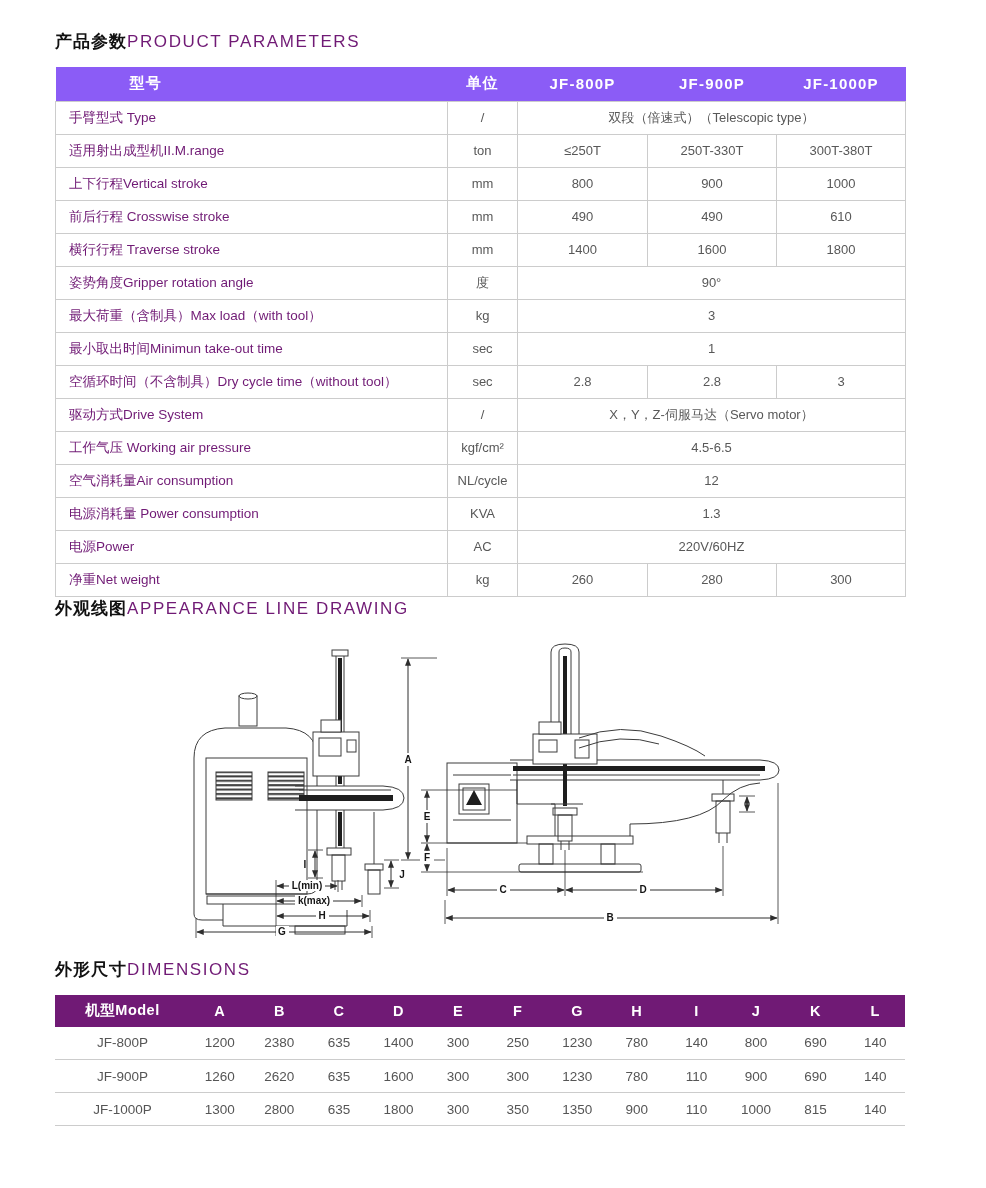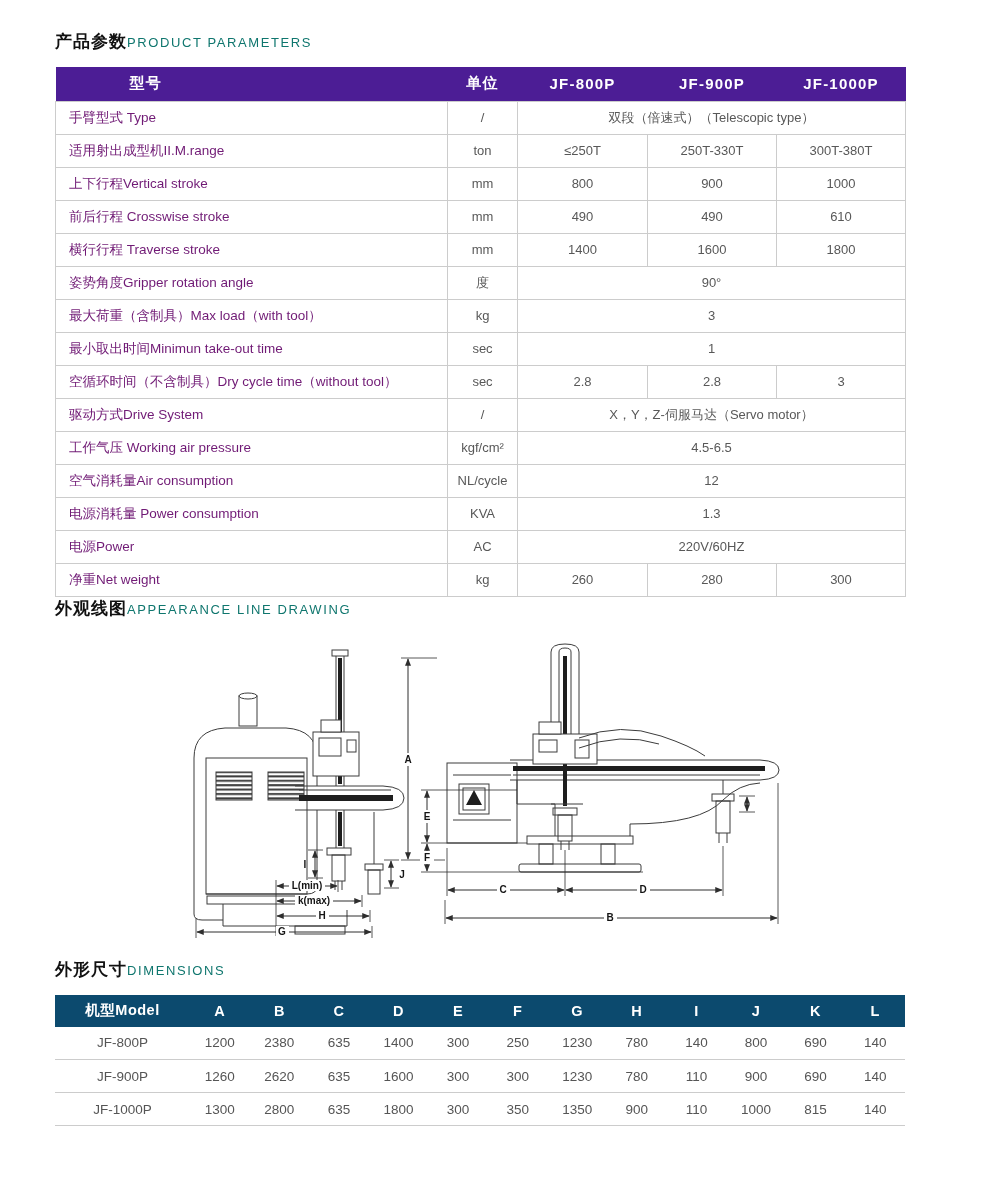--- a/index.html
+++ b/index.html
@@ -6,37 +6,37 @@
   html,body { margin:0; padding:0; background:#ffffff; }
   body {
     width: 986px; height: 1188px;
     font-family: "Liberation Sans", sans-serif;
     color:#333;
   }
   .content { padding: 30px 0 0 55px; width: 905px; }
 
   .sec-title { display:flex; align-items:baseline; gap:0; margin:0 0 14px 0; }
   .sec-title .zh { font-size:17px; font-weight:bold; color:#111; letter-spacing:1px; }
-  .sec-title .en { font-size:13px; color:#0f766e; letter-spacing:1.6px; }
+  .sec-title .en { font-size:17px; color:#701a75; letter-spacing:1.6px; }
 
   table { border-collapse:collapse; table-layout:fixed; width:850px; }
 
   .spec-table th {
-    background:#4c1d95; color:#fff; font-size:15px; font-weight:bold;
+    background:#8b5cf6; color:#fff; font-size:15px; font-weight:bold;
     height:34px; letter-spacing:1.2px; border:0; padding:0;
   }
   .spec-table th.h-model { text-align:left; padding-left:74px; }
   .spec-table td {
     border:1px solid #cccccc; height:33px; text-align:center;
     font-size:13px; color:#585858; padding:0 4px;
   }
   .spec-table td.lbl { text-align:left; padding-left:13px; color:#701a75; font-size:13.5px; }
 
   .dims-table th {
-    background:#0c4a6e; color:#fff; font-size:14.5px; font-weight:bold;
+    background:#701a75; color:#fff; font-size:14.5px; font-weight:bold;
     height:32px; border:0; padding:0; letter-spacing:0.5px;
   }
   .dims-table td {
     border-bottom:1px solid #cccccc; height:33px; text-align:center;
     font-size:13.5px; color:#555; padding:0;
   }
 
   .draw-wrap { margin:18px 0 6px 0; }
 
   svg .ln  { stroke:#3c3c3c; stroke-width:1; fill:none; }

